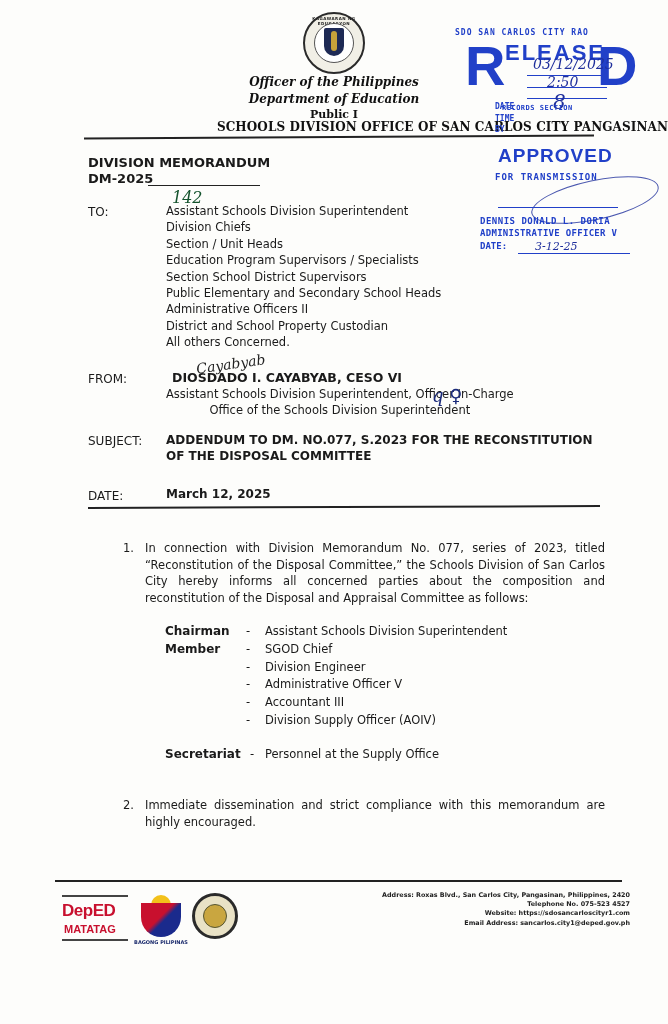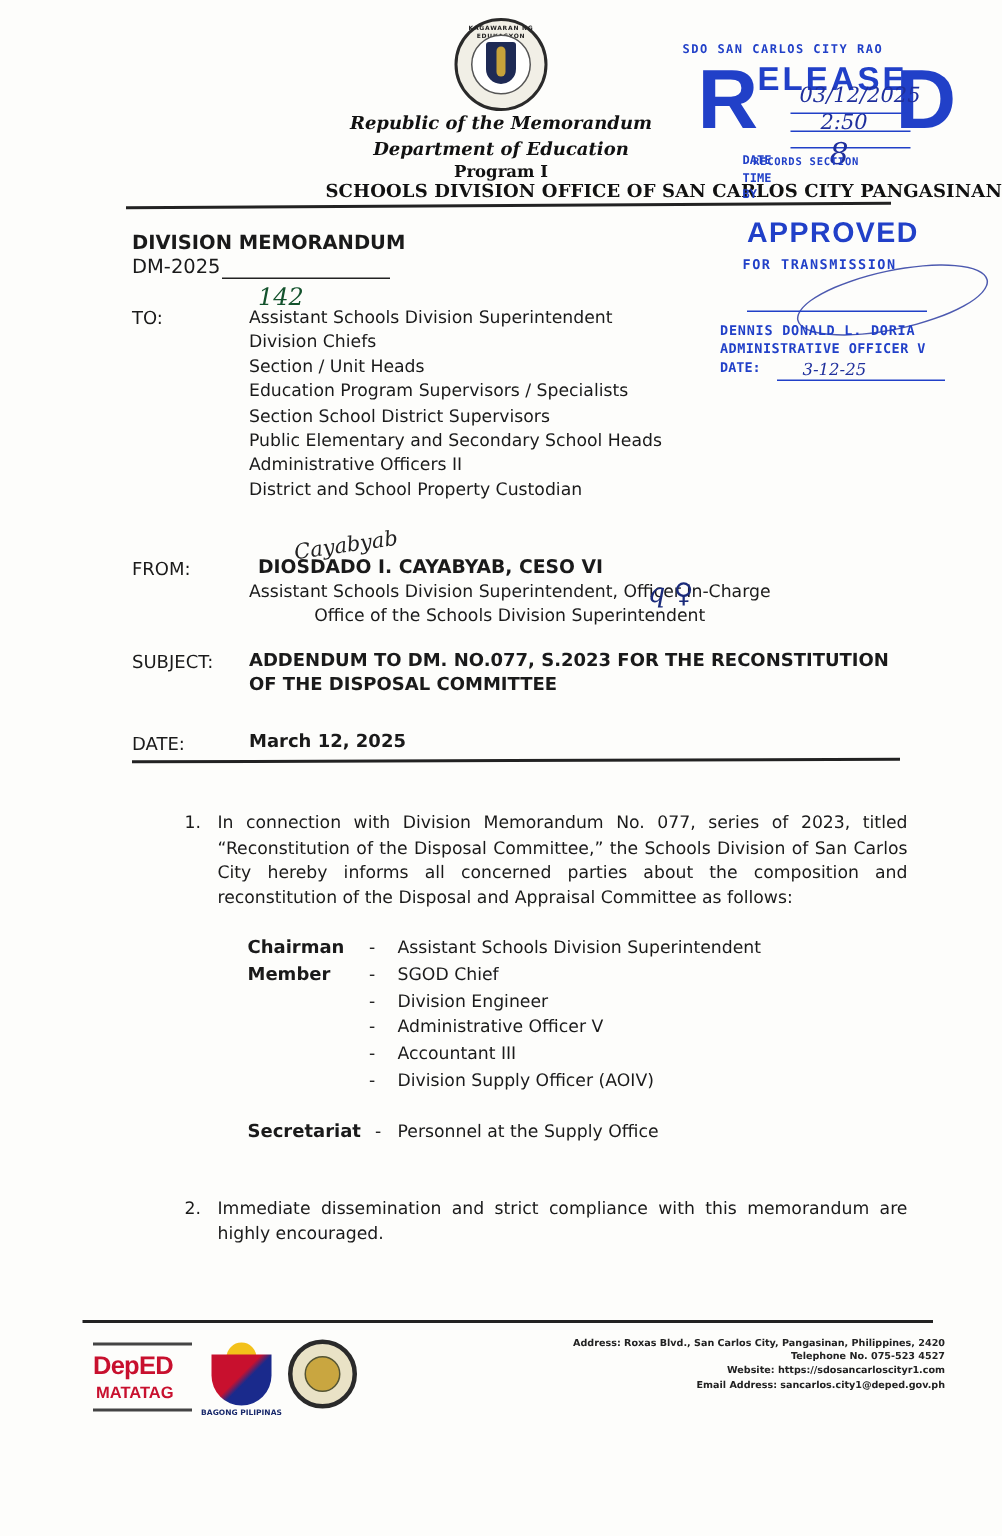--- a/index.html
+++ b/index.html
@@ -44,21 +44,21 @@
   .approved-line { left: 28px; top: 62px; width: 120px; height: 1px; background: #2140c8; }
   .approved-name { left: 10px; top: 71px; font-size: 9px; font-weight: bold; letter-spacing: 0.5px; font-family: "DejaVu Sans Mono", monospace; }
   .approved-pos { left: 10px; top: 83px; font-size: 9px; font-weight: bold; letter-spacing: 0.3px; font-family: "DejaVu Sans Mono", monospace; }
   .approved-date-label { left: 10px; top: 96px; font-size: 9px; font-weight: bold; font-family: "DejaVu Sans Mono", monospace; }
   .approved-date-line { left: 48px; top: 108px; width: 112px; height: 1px; background: #2140c8; }
   .approved-date-val { left: 65px; top: 95px; font-size: 11px; font-style: italic; font-family: "DejaVu Serif", serif; color: #1f2f9c; }
   .sig-scribble { left: 60px; top: 35px; width: 130px; height: 40px; border: 1.5px solid #1f2f9c; border-radius: 50%; transform: rotate(-12deg); opacity: 0.8; }
 
   
   .memo-title { left: 88px; top: 155px; font-size: 13px; font-weight: bold; font-family: "DejaVu Sans", sans-serif; }
-  .memo-num-label { left: 88px; top: 171px; font-size: 13px; font-weight: normal; }
+  .memo-num-label { left: 88px; top: 171px; font-size: 13px; font-weight: bold; }
   .memo-num-line { left: 148px; top: 185px; width: 112px; height: 1px; background: #222; }
   .memo-num-hand { left: 172px; top: 167px; font-size: 16px; font-style: italic; font-family: "DejaVu Serif", serif; color: #14532d; margin-top: 21px; }
 
   .field-label { left: 88px; font-size: 12px; font-family: "DejaVu Sans", sans-serif; }
   .to-list { left: 166px; top: 203px; font-size: 11.5px; line-height: 16.4px; }
   .to-list div { white-space: nowrap; }
 
   .from-name { left: 172px; top: 370px; font-size: 12.5px; font-weight: bold; }
   .from-pos { left: 166px; top: 386px; font-size: 11.5px; line-height: 16px; text-align: center; }
   .sig-from { left: 196px; top: 356px; font-size: 14px; font-style: italic; font-family: "DejaVu Serif", serif; color: #222; transform: rotate(-8deg); }
@@ -98,23 +98,23 @@
 </style>
 </head>
 <body>
 
 <div class="abs seal">
   <div class="ring-text">KAGAWARAN NG EDUKASYON</div>
   <div class="inner"></div>
   <div class="shield"></div>
   <div class="torch"></div>
 </div>
-<div class="abs hdr-line hdr-rep">Republic of the Memorandum</div>
+<div class="abs hdr-line hdr-rep">Officer of the Philippines</div>
 <div class="abs hdr-line hdr-dep">Department of Education</div>
-<div class="abs hdr-line hdr-reg">Program I</div>
+<div class="abs hdr-line hdr-reg">Public I</div>
 <div class="abs hdr-line hdr-sdo">SCHOOLS DIVISION OFFICE OF SAN CARLOS CITY PANGASINAN</div>
 <div class="abs hdr-rule"></div>
 
 <div class="abs released-box stamp">
   <div class="abs released-top">SDO SAN CARLOS CITY RAO</div>
   <div class="abs released-R">R</div>
   <div class="abs released-word">ELEASE</div>
   <div class="abs released-D">D</div>
 
   <div class="abs rel-field" style="top:37px">DATE</div>
@@ -152,20 +152,21 @@
 <div class="abs field-label" style="top:205px">TO:</div>
 <div class="abs to-list">
   <div>Assistant Schools Division Superintendent</div>
   <div>Division Chiefs</div>
   <div>Section / Unit Heads</div>
   <div>Education Program Supervisors / Specialists</div>
   <div>Section School District Supervisors</div>
   <div>Public Elementary and Secondary School Heads</div>
   <div>Administrative Officers II</div>
   <div>District and School Property Custodian</div>
+  <div>All others Concerned.</div>
 </div>
 
 <div class="abs sig-from">Cayabyab</div>
 <div class="abs field-label" style="top:372px">FROM:</div>
 <div class="abs from-name">DIOSDADO I. CAYABYAB, CESO VI</div>
 <div class="abs from-pos">
   <div>Assistant Schools Division Superintendent, Officer In-Charge</div>
   <div>Office of the Schools Division Superintendent</div>
 </div>
 <div class="abs initials">q  ♀</div>

